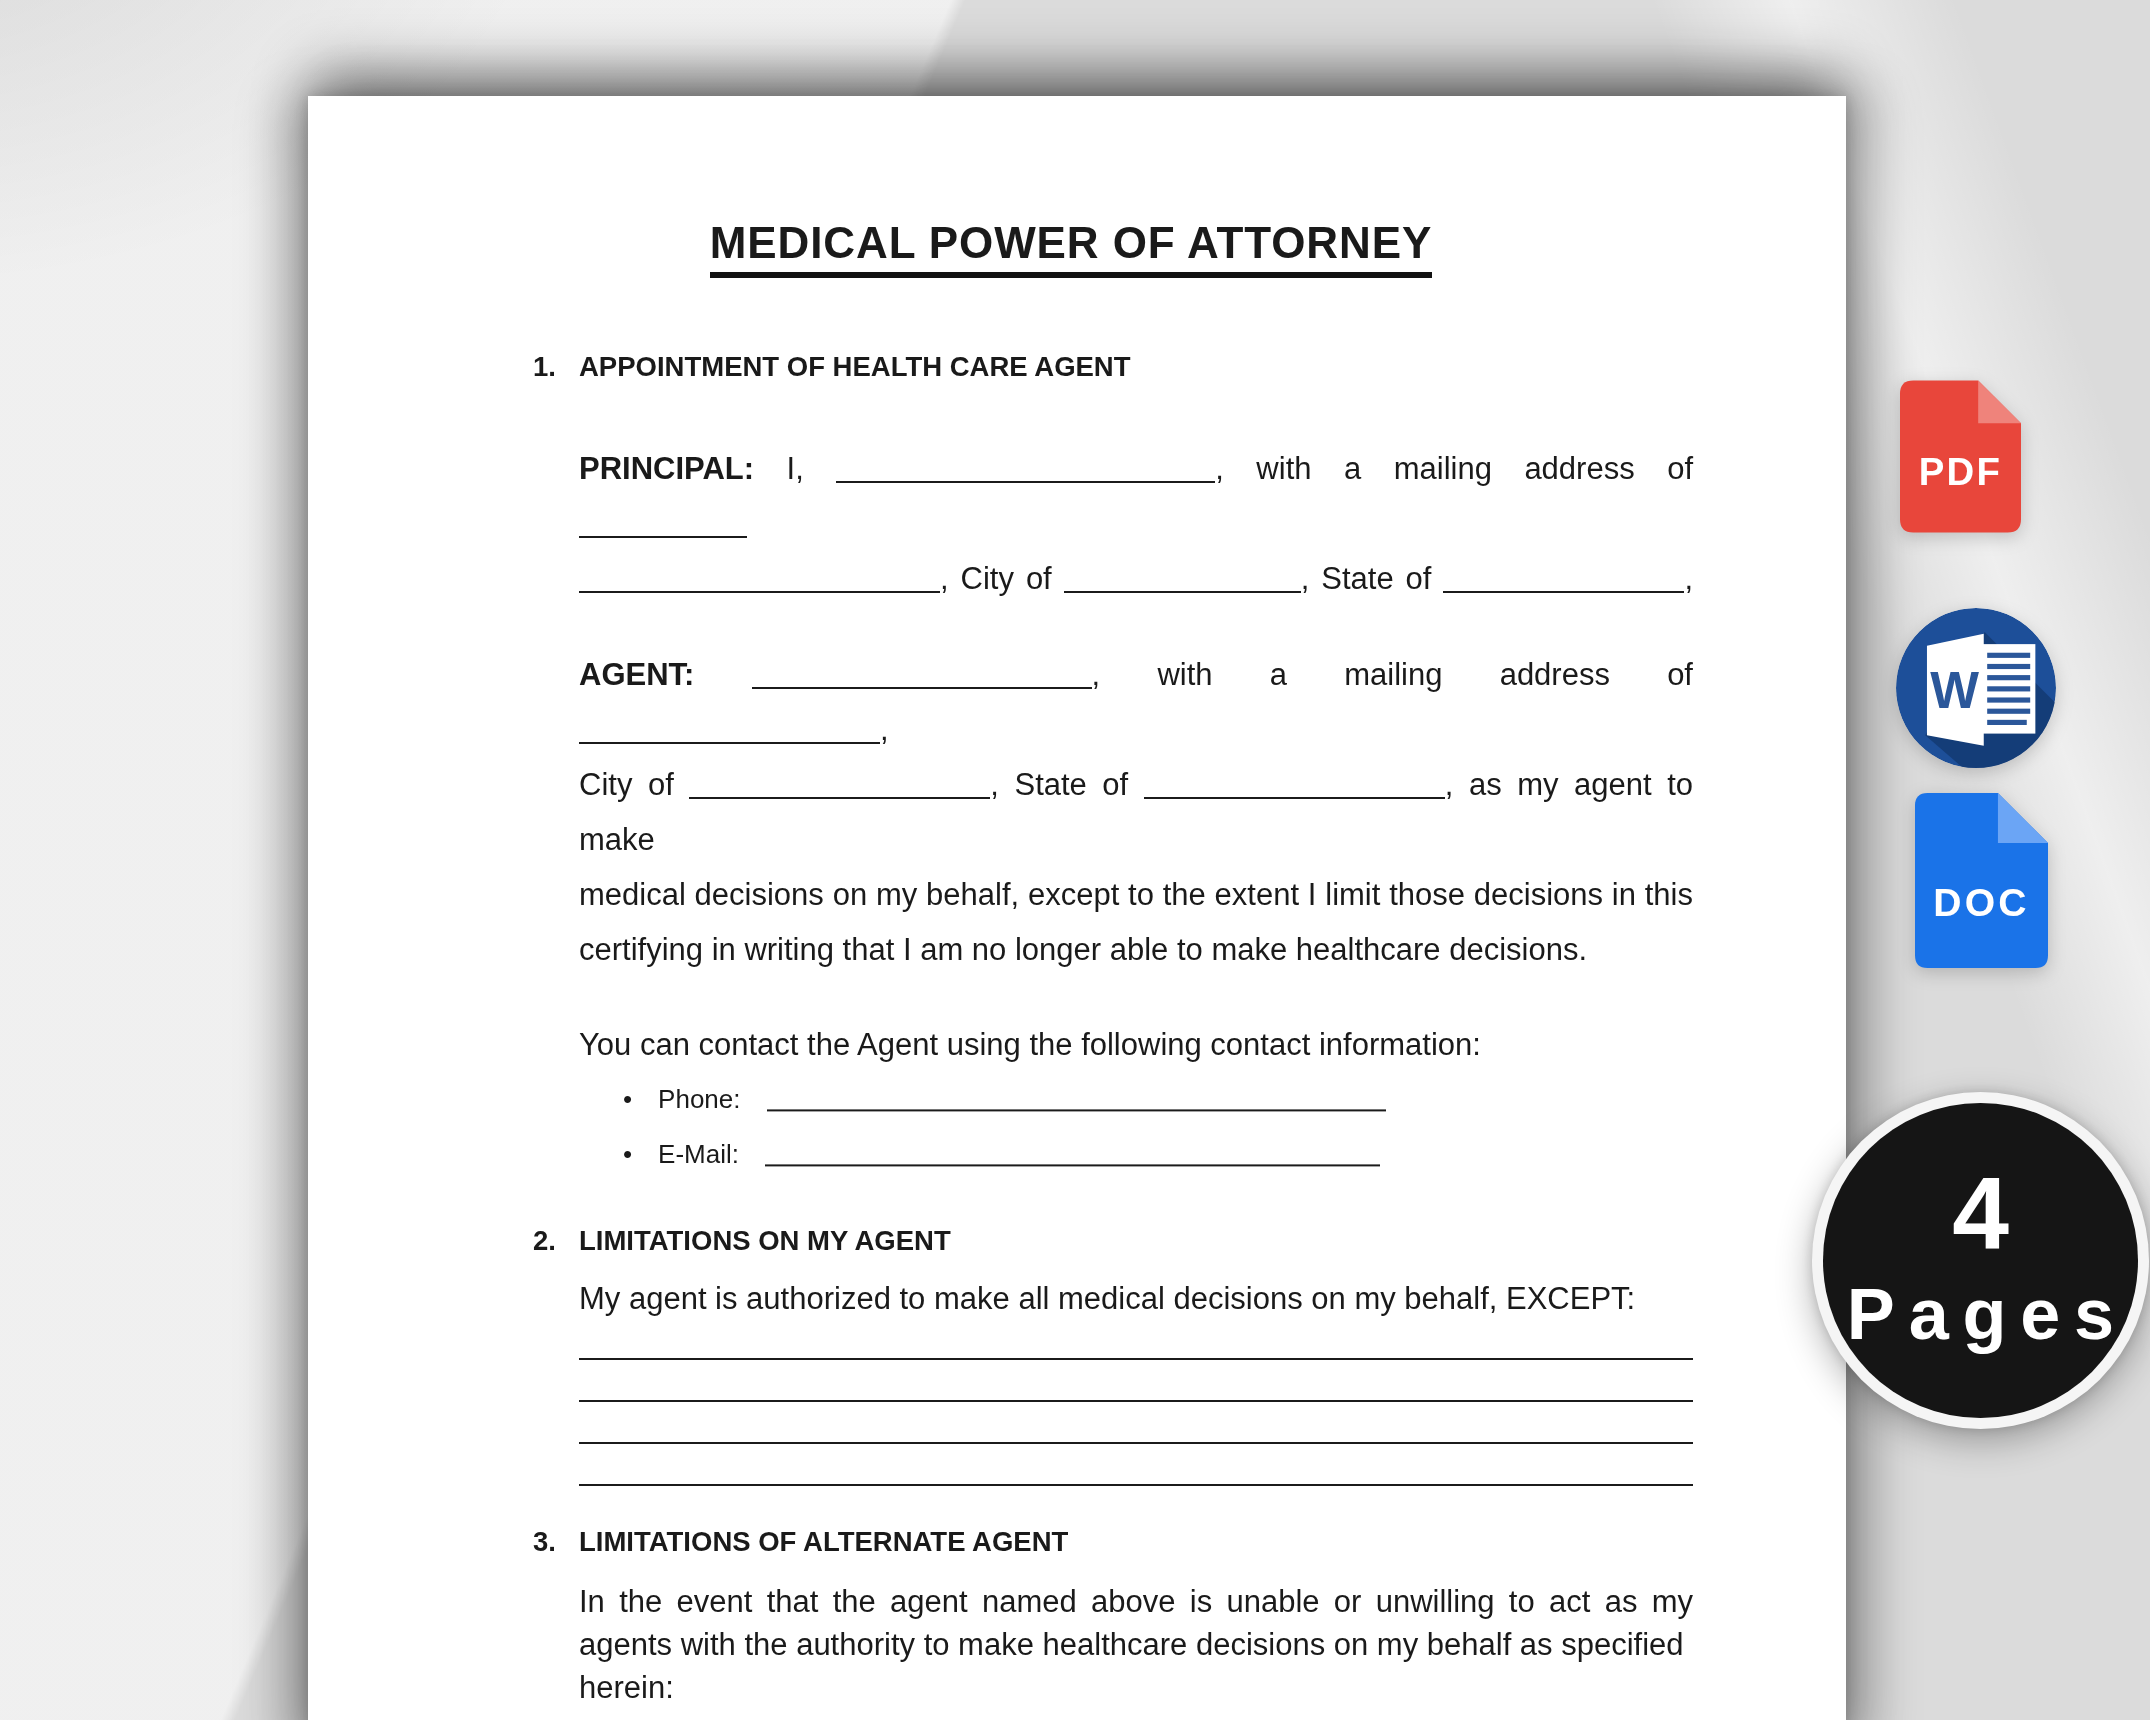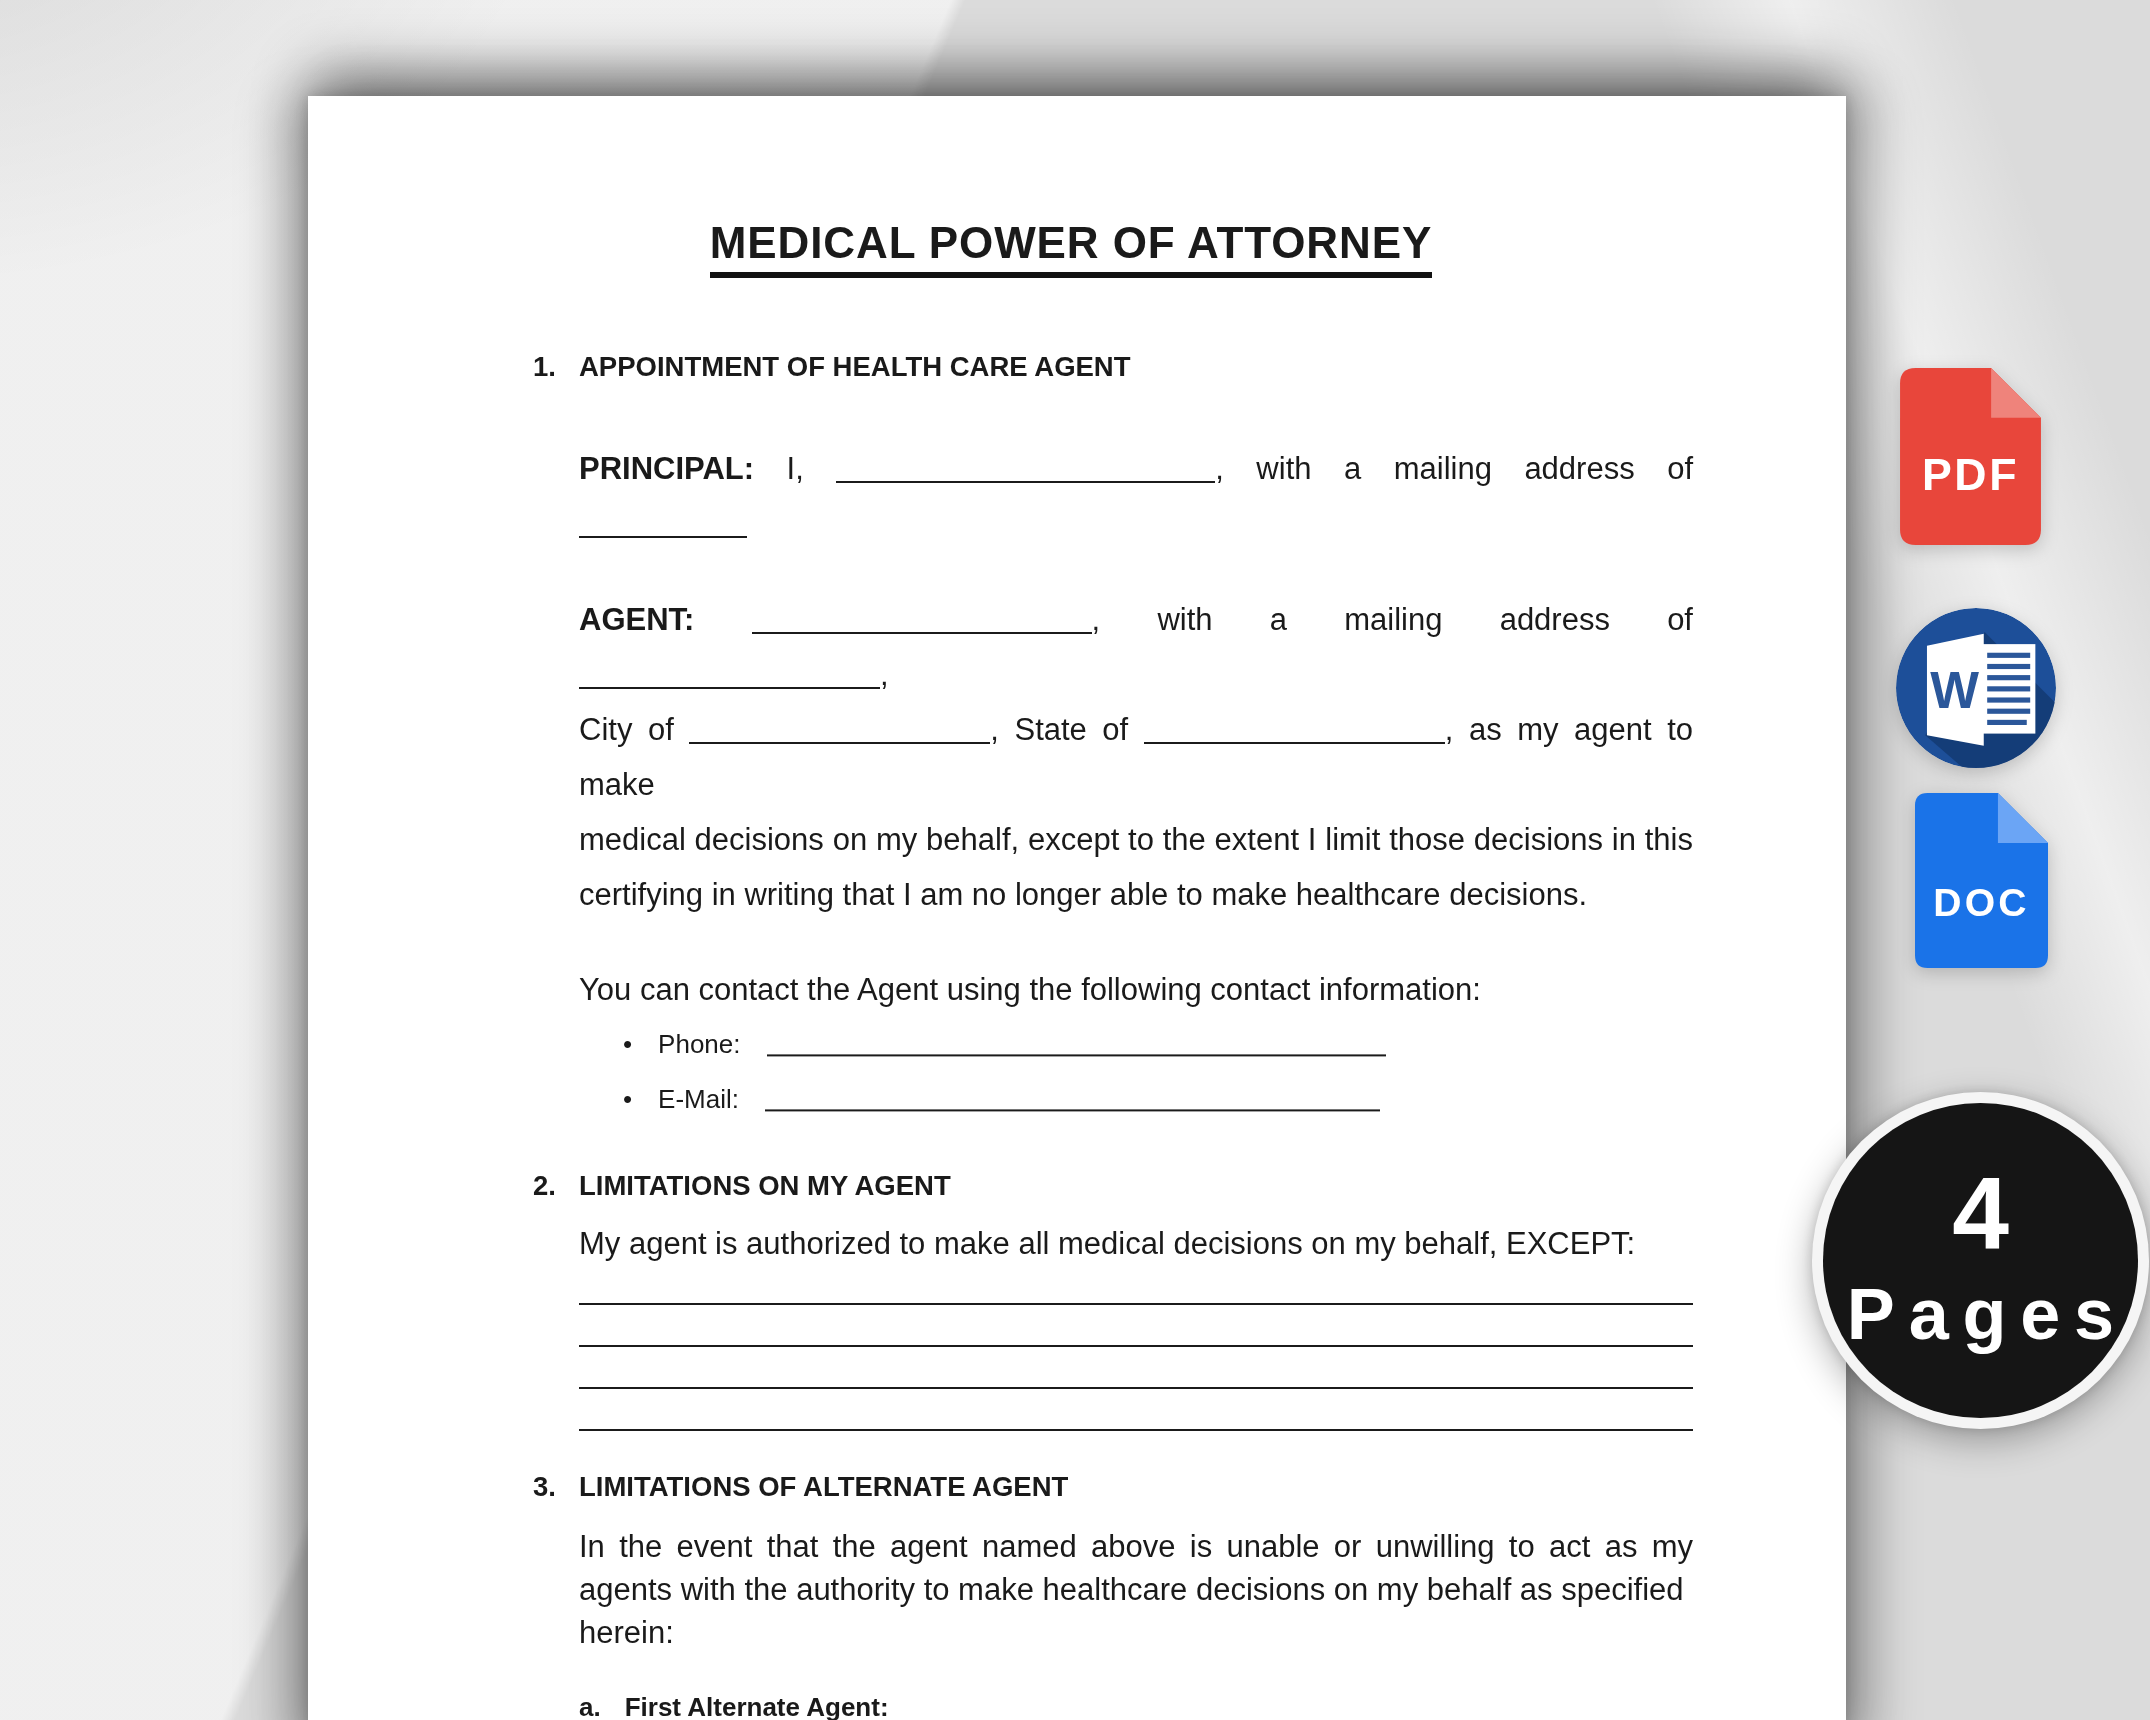--- a/index.html
+++ b/index.html
@@ -64,21 +64,21 @@
   .bullet-row .blank { transform:translateY(3.4px); }
 
   .rules { margin-left:46px; }
   .rule { height:42px; border-bottom:2.6px solid #1b1b1b; }
 
   .sub-a { display:flex; gap:24px; margin-left:46px; font-size:26px; line-height:38px; font-weight:bold; }
   .sub-a .sub-label { border-bottom:2.6px solid #111; padding-bottom:17px; }
 
   
   .side-icon { position:absolute; }
-  .icon-pdf  { left:1900px; top:368px; width:141px; height:177px; filter:drop-shadow(0 5.2px 8.6px rgba(0,0,0,0.18)); }
+  .icon-pdf  { left:1900px; top:368px; width:121px; height:177px; filter:drop-shadow(0 5.2px 8.6px rgba(0,0,0,0.18)); }
   .icon-word { left:1896px; top:608px; width:160px; height:160px; filter:drop-shadow(0 5.2px 8.6px rgba(0,0,0,0.18)); }
   .icon-doc  { left:1915px; top:784px; width:133px; height:193px; filter:drop-shadow(0 5.2px 8.6px rgba(0,0,0,0.18));text-align:center; }
   .side-icon svg { width:100%; height:100%; display:block; }
   .icon-text { font-family:"Liberation Sans", sans-serif; font-weight:bold; }
 
   
   .badge {
     position:absolute; left:1812px; top:1092px; width:337px; height:337px;
     border-radius:50%; background:#f5f5f5;
     box-shadow:0 12px 36px rgba(0,0,0,0.30), 0 0 10.3px rgba(0,0,0,0.15);
@@ -102,20 +102,21 @@
         <span>MEDICAL POWER OF ATTORNEY</span>
       </div>
 
       <div class="sec-heading h1m">
         <span class="num">1.</span>
         <span>APPOINTMENT OF HEALTH CARE AGENT</span>
       </div>
 
       <div class="para mt-principal">
         <div class="line jline"><span class="b">PRINCIPAL:</span><span> I, </span><span class="blank" style="width: 379px;"></span><span>, with a mailing address of </span><span class="blank" style="width: 168px;"></span></div>
+        <div class="line jline"><span class="blank" style="width: 361px;"></span><span>, City of </span><span class="blank" style="width: 237px;"></span><span>, State of </span><span class="blank" style="width: 241px;"></span><span>,</span></div>
       </div>
 
       <div class="para mt-agent">
         <div class="line jline"><span class="b">AGENT:</span><span> </span><span class="blank" style="width: 340px;"></span><span>, with a mailing address of </span><span class="blank" style="width: 301px;"></span><span>,</span></div>
         <div class="line jline"><span>City of </span><span class="blank" style="width: 301px;"></span><span>, State of </span><span class="blank" style="width: 301px;"></span><span>, as my agent to make</span></div>
         <div class="line jline">medical decisions on my behalf, except to the extent I limit those decisions in this</div>
         <div class="line">certifying in writing that I am no longer able to make healthcare decisions.</div>
       </div>
 
       <div class="para mt-contact line">You can contact the Agent using the following contact information:</div>

